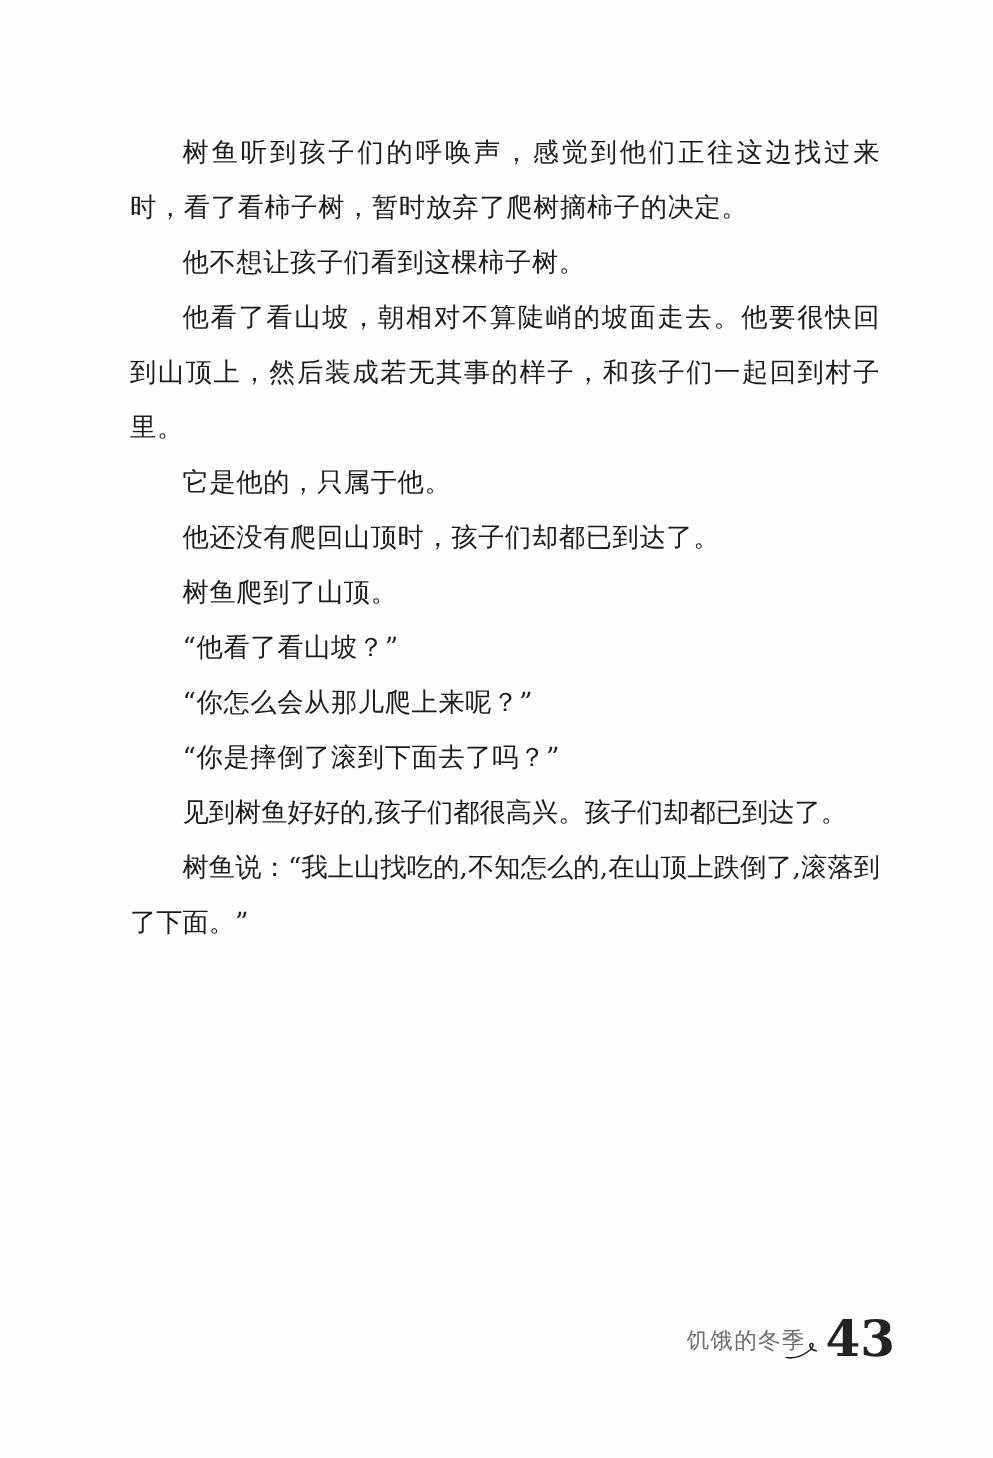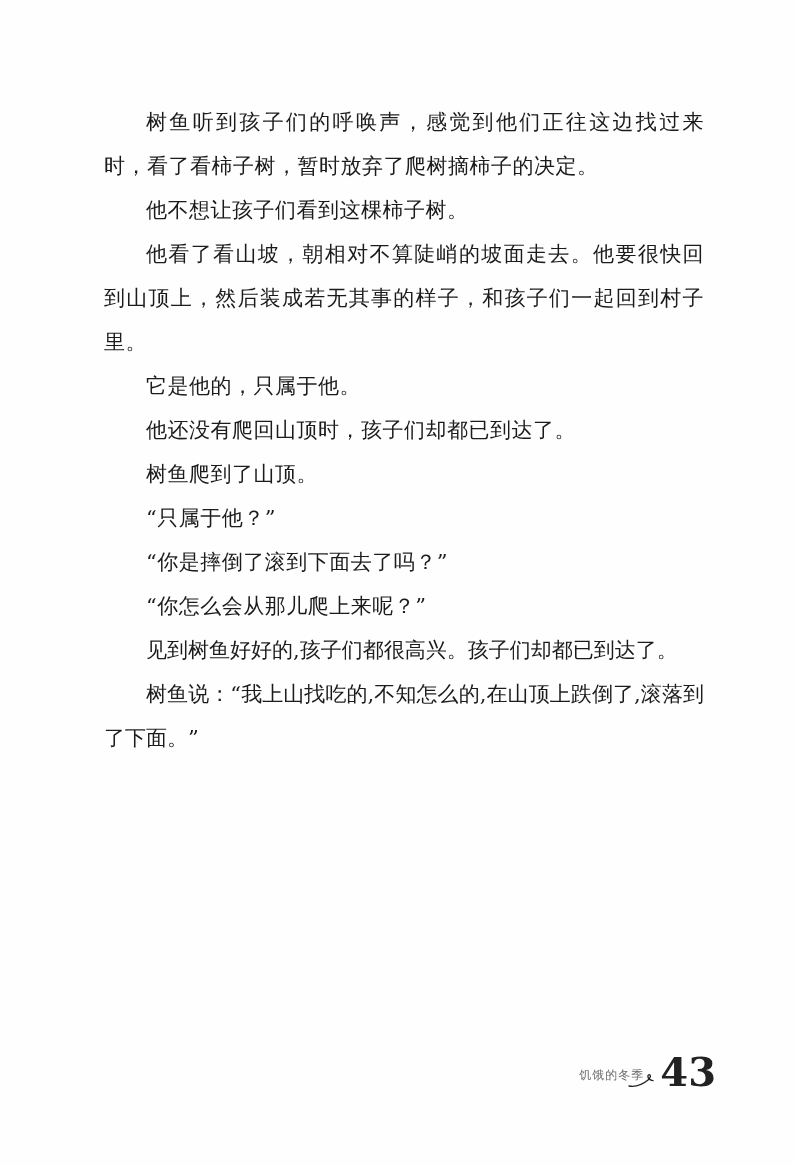--- a/index.html
+++ b/index.html
@@ -55,21 +55,21 @@
   .footer-inner {
     position: absolute;
     right: 78px;
     bottom: 0;
     display: flex;
     align-items: flex-end;
     gap: 10px;
   }
   .chapter-label {
     font-family: "DejaVu Serif", "Liberation Serif", serif;
-    font-size: 12px;
+    font-size: 18px;
     color: #6d6d6d;
     letter-spacing: 1px;
     padding-bottom: 8px;
   }
   .page-number {
     font-family: "DejaVu Serif", "Liberation Serif", serif;
     font-size: 40px;
     font-weight: bold;
     color: #222;
     line-height: 1;
@@ -89,23 +89,23 @@
 
 <div class="page">
 
   <div class="content">
     <p class="para indent">树鱼听到孩子们的呼唤声，感觉到他们正往这边找过来时，看了看柿子树，暂时放弃了爬树摘柿子的决定。</p>
     <p class="para indent">他不想让孩子们看到这棵柿子树。</p>
     <p class="para indent">他看了看山坡，朝相对不算陡峭的坡面走去。他要很快回到山顶上，然后装成若无其事的样子，和孩子们一起回到村子里。</p>
     <p class="para indent">它是他的，只属于他。</p>
     <p class="para indent">他还没有爬回山顶时，孩子们却都已到达了。</p>
     <p class="para indent">树鱼爬到了山顶。</p>
-    <p class="para indent">“只属于他？”</p>
+    <p class="para indent">“他看了看山坡？”</p>
+    <p class="para indent">“你怎么会从那儿爬上来呢？”</p>
     <p class="para indent">“你是摔倒了滚到下面去了吗？”</p>
-    <p class="para indent">“你怎么会从那儿爬上来呢？”</p>
     <p class="para indent tight">见到树鱼好好的,孩子们都很高兴。孩子们却都已到达了。</p>
     <p class="para indent tight">树鱼说：“我上山找吃的,不知怎么的,在山顶上跌倒了,滚落到了下面。”</p>
   </div>
 
   <div class="footer">
     <div class="footer-inner">
       <span class="chapter-label">饥饿的冬季</span>
       <span class="page-number">
         <svg class="swash" viewBox="0 0 26 14">
           <path d="M1 12 C 7 13, 14 11, 20 6 C 22 4, 23 2, 22 1 C 21 0.3, 19.5 1.2, 20 3 C 20.4 4.6, 22.5 6.2, 25 6.6" fill="none" stroke="#222" stroke-width="1.3" stroke-linecap="round"></path>

